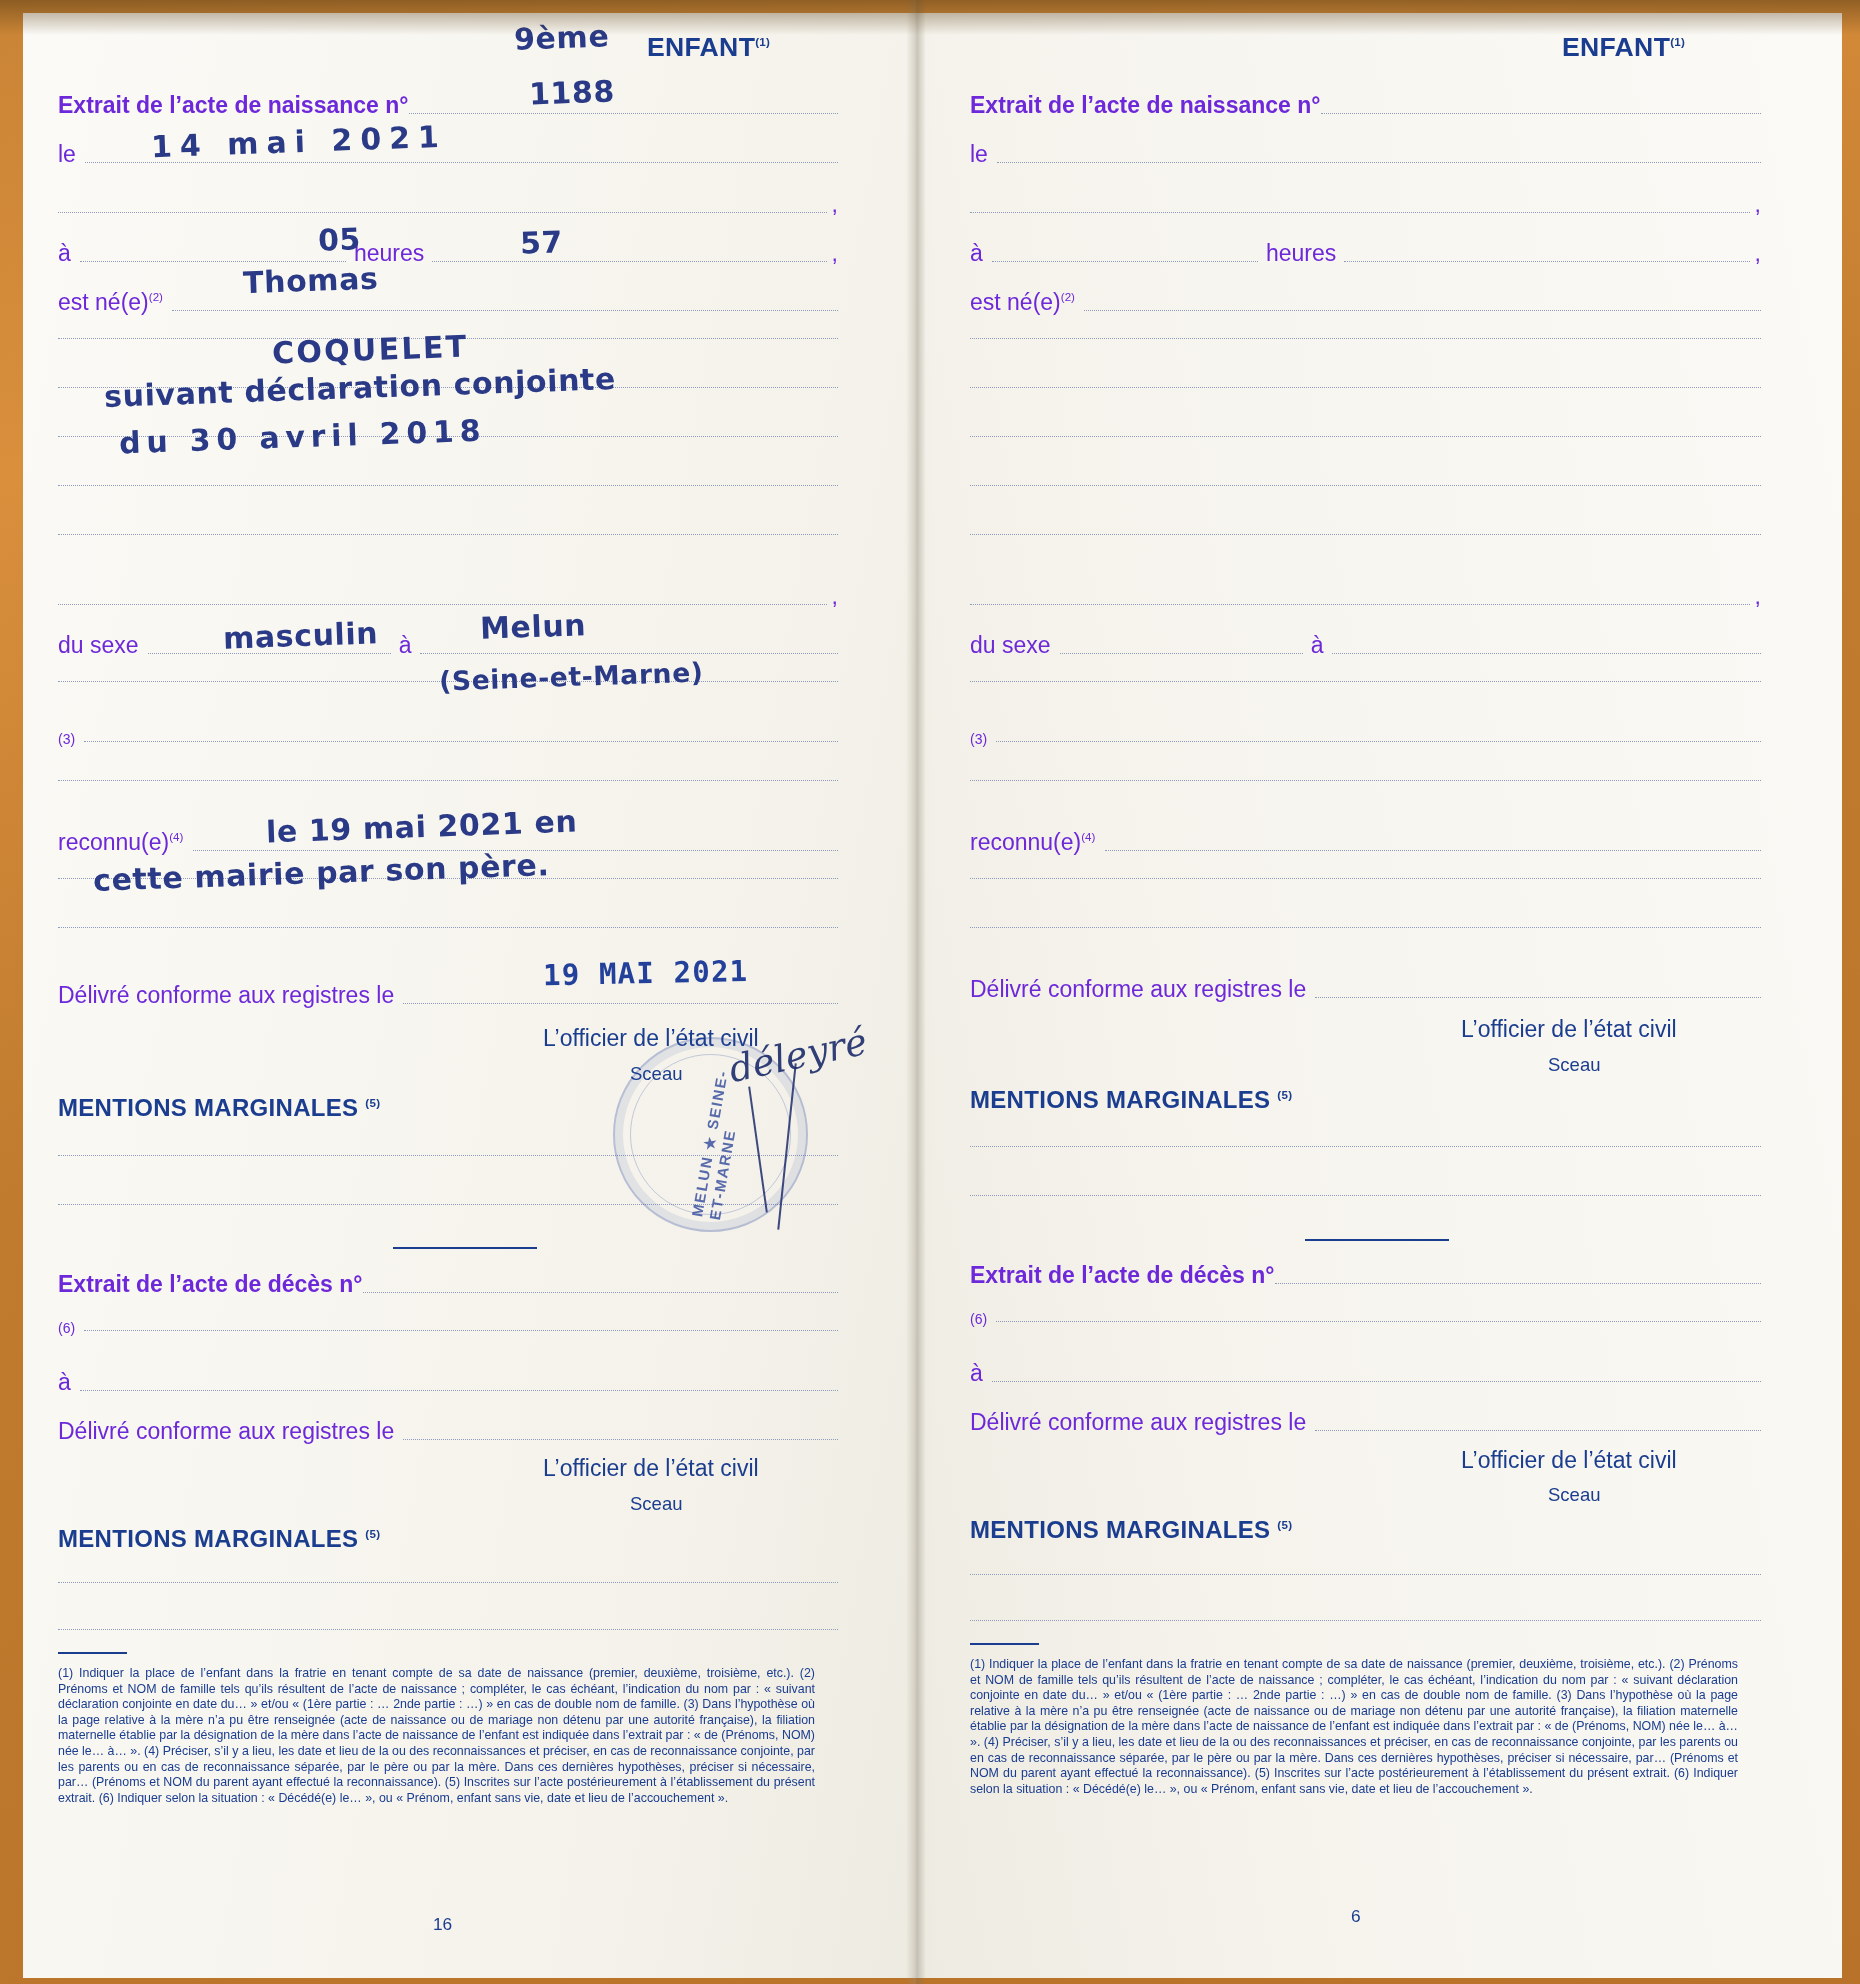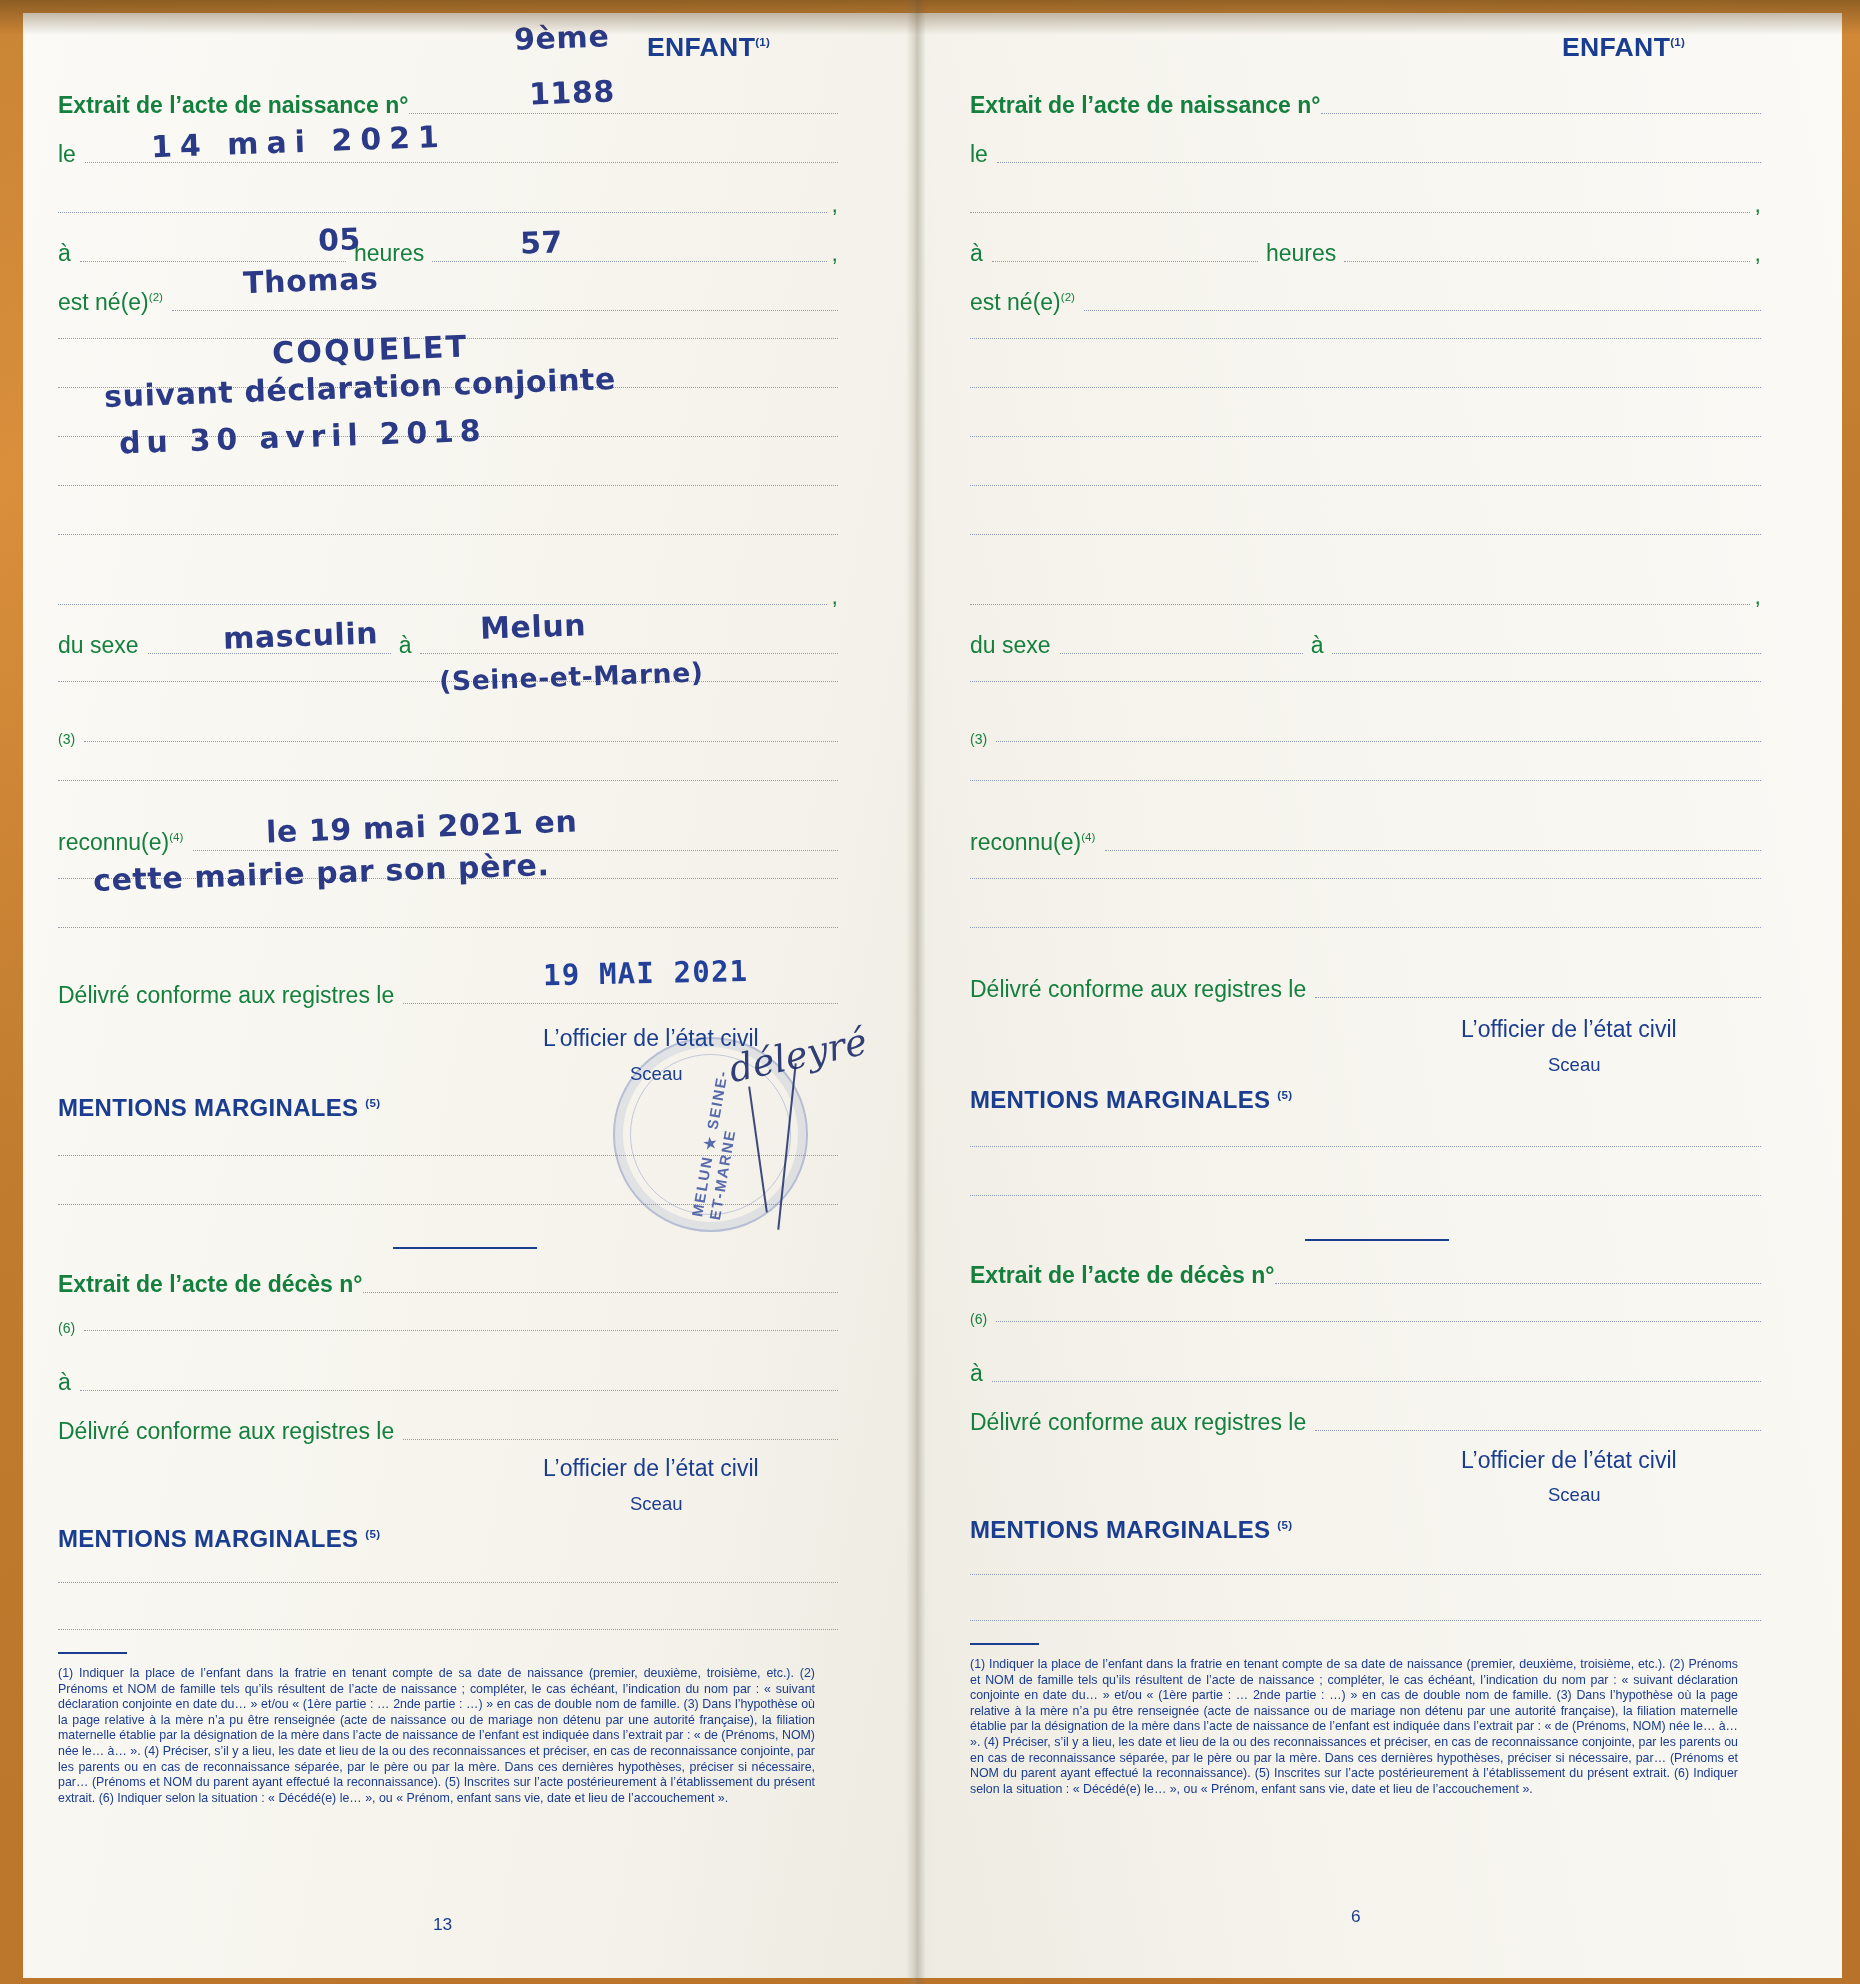--- a/index.html
+++ b/index.html
@@ -57,21 +57,21 @@
     border-bottom:1.7px dotted #8e9bbf;
     height:0;
     margin-bottom:5.2px;
   }
   .row{
     display:flex;align-items:flex-end;
     margin:0 0 0 0;
   }
 
   .fld-label{
-    color:#15803d;
+    color:#6d28d9;
     white-space:nowrap;
   }
   .sup{font-size:11.6px;vertical-align:super;}
 
   
   .hand{
     position:absolute;
     font-family:"DejaVu Sans", sans-serif;
     color:#2a3a86;
     font-weight:600;
@@ -281,21 +281,21 @@
   </div>
   <div class="row" style="position:absolute;left:23px;top:1582px;width:780px;">
       <span class="dots"></span>
     </div>
   <div class="row" style="position:absolute;left:23px;top:1629px;width:780px;">
       <span class="dots"></span>
     </div>
 
   <div class="fn-rule" style="left:23px;top:1652px;"></div>
   <div class="footnotes" style="left:23px;top:1666px;width:757px;">(1) Indiquer la place de l’enfant dans la fratrie en tenant compte de sa date de naissance (premier, deuxième, troisième, etc.). (2) Prénoms et NOM de famille tels qu’ils résultent de l’acte de naissance ; compléter, le cas échéant, l’indication du nom par : « suivant déclaration conjointe en date du… » et/ou « (1ère partie : … 2nde partie : …) » en cas de double nom de famille. (3) Dans l’hypothèse où la page relative à la mère n’a pu être renseignée (acte de naissance ou de mariage non détenu par une autorité française), la filiation maternelle établie par la désignation de la mère dans l’acte de naissance de l’enfant est indiquée dans l’extrait par : « de (Prénoms, NOM) née le… à… ». (4) Préciser, s’il y a lieu, les date et lieu de la ou des reconnaissances et préciser, en cas de reconnaissance conjointe, par les parents ou en cas de reconnaissance séparée, par le père ou par la mère. Dans ces dernières hypothèses, préciser si nécessaire, par… (Prénoms et NOM du parent ayant effectué la reconnaissance). (5) Inscrites sur l’acte postérieurement à l’établissement du présent extrait. (6) Indiquer selon la situation : « Décédé(e) le… », ou « Prénom, enfant sans vie, date et lieu de l’accouchement ».</div>
-  <div class="pageno" style="left:398px;top:1914px;">13</div>
+  <div class="pageno" style="left:398px;top:1914px;">16</div>
 
   <div class="hand lg" style="left:479px;top:20px;">9ème</div>
   <div class="hand lg" style="left:494px;top:75px;">1188</div>
   <div class="hand lg" style="left:116px;top:124px;letter-spacing:8px;">14 mai 2021</div>
   <div class="hand lg" style="left:283px;top:222px;">05</div>
   <div class="hand lg" style="left:485px;top:225px;">57</div>
   <div class="hand lg" style="left:208px;top:263px;">Thomas</div>
   <div class="hand lg" style="left:237px;top:332px;letter-spacing:2.3px;">COQUELET</div>
   <div class="hand lg" style="left:69px;top:370px;">suivant déclaration conjointe</div>
   <div class="hand lg" style="left:84px;top:419px;letter-spacing:5.8px;">du 30 avril 2018</div>

